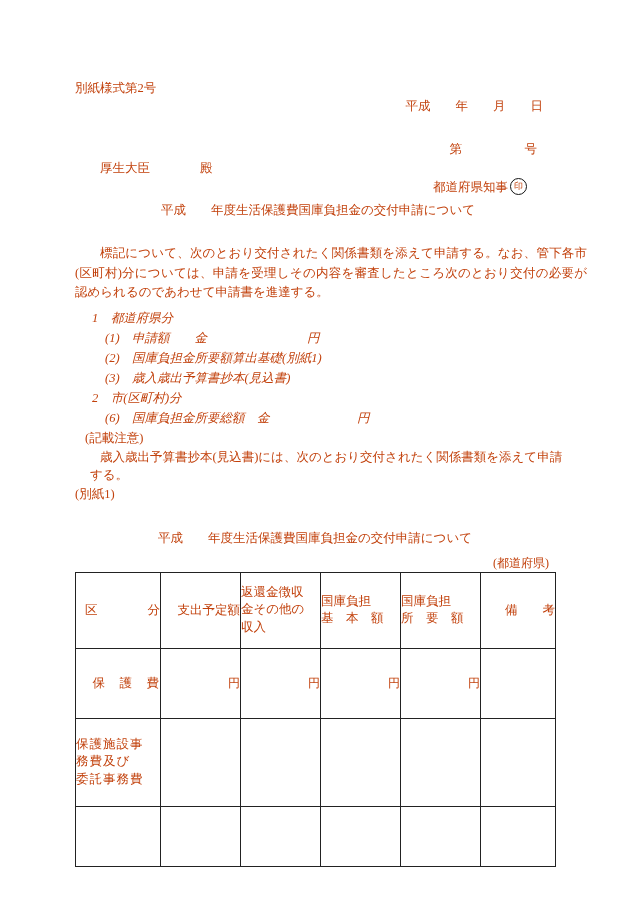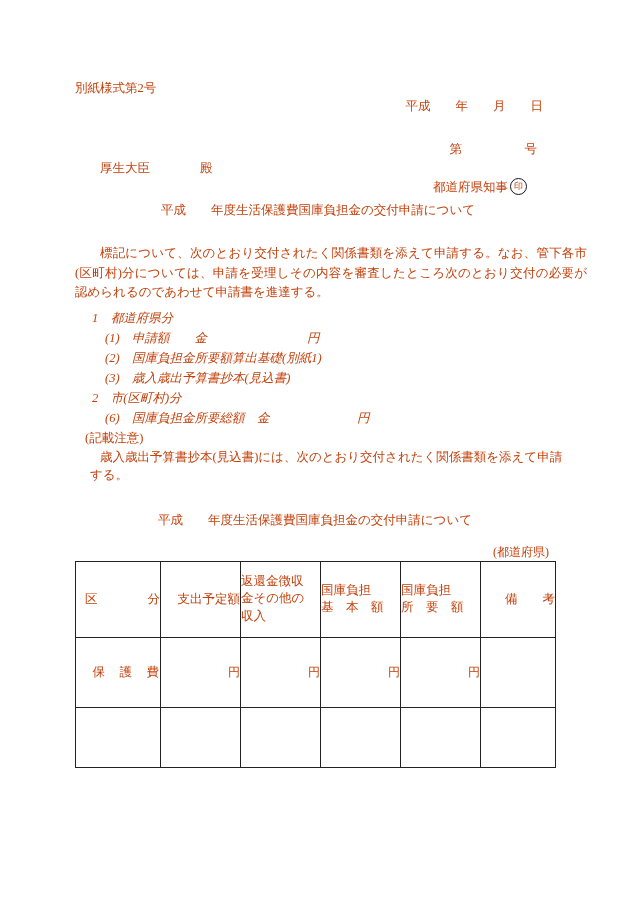--- a/index.html
+++ b/index.html
@@ -49,21 +49,21 @@
     text-indent: 25px;
     text-align: justify;
   }
   .list { margin-top: 5px; font-style: italic; }
   .list .main { padding-left: 17px; line-height: 20px; }
   .list .sub  { padding-left: 30px; line-height: 20px; }
   .note-head { padding-left: 10px; line-height: 20px; }
   .note-body { padding-left: 15px; text-indent: 10px; width: 492px; line-height: 18.5px; }
   .attach-label { line-height: 18px; }
   .table-title { margin-top: 26px; width: 480px; text-align: center; line-height: 19px; }
-  .region-label { width: 480px; text-align: right; padding-right: 6px; line-height: 16px; margin-top: 14px; font-size: 12px; }
+  .region-label { width: 480px; text-align: right; padding-right: 6px; line-height: 16px; margin-top: 7px; font-size: 12px; }
   table.grant { border-collapse: collapse; table-layout: fixed; width: 480px; margin-top: 1px; }
   .grant th, .grant td {
     border: 1px solid #222222;
     font-weight: normal;
     padding: 0;
     vertical-align: middle;
     font-size: 12.5px;
   }
   .pre { white-space: pre-line; }
   .header-row th { height: 76px; }
@@ -105,20 +105,21 @@
       <div class="sub">(1)　申請額　　金　　　　　　　　円</div>
       <div class="sub">(2)　国庫負担金所要額算出基礎(別紙1)</div>
       <div class="sub">(3)　歳入歳出予算書抄本(見込書)</div>
       <div class="main">2　市(区町村)分</div>
       <div class="sub">(6)　国庫負担金所要総額　金　　　　　　　円</div>
     </div>
 
     <div class="note-head">(記載注意)</div>
     <div class="note-body">歳入歳出予算書抄本(見込書)には、次のとおり交付されたく関係書類を添えて申請する。</div>
 
+    <div class="line attach-label">(別紙1)</div>
 
     <div class="table-title">平成　　年度生活保護費国庫負担金の交付申請について</div>
     <div class="region-label">(都道府県)</div>
 
     <table class="grant">
       <colgroup>
         <col style="width:85px">
         <col style="width:80px">
         <col style="width:80px">
         <col style="width:80px">
@@ -141,20 +142,30 @@
 
         <tr class="row1">
           <td class="cell-label-center">保　護　費</td>
           <td class="money"><span class="unit">円</span></td>
           <td class="money"><span class="unit">円</span></td>
           <td class="money"><span class="unit">円</span></td>
           <td class="money"><span class="unit">円</span></td>
           <td></td>
         </tr>
 
+        <tr class="row2">
+          <td class="cell-label-wrap pre">保護施設事
+務費及び
+委託事務費</td>
+          <td></td>
+          <td></td>
+          <td></td>
+          <td></td>
+          <td></td>
+        </tr>
 
         <tr class="row3">
           <td></td>
           <td></td>
           <td></td>
           <td></td>
           <td></td>
           <td></td>
         </tr>
       </tbody>

